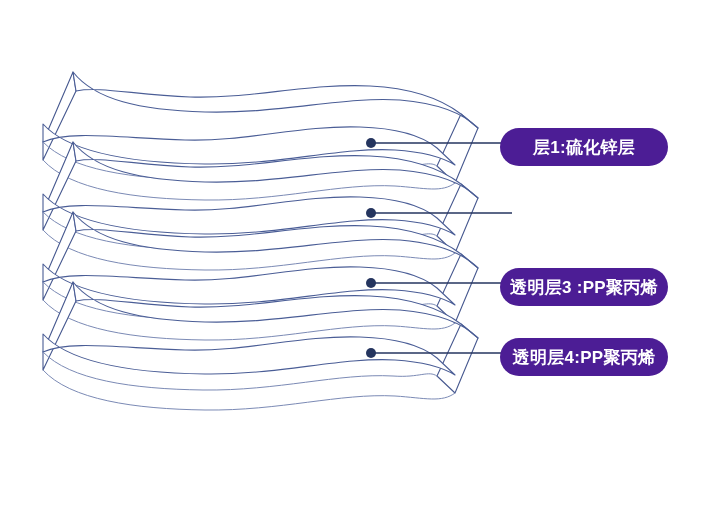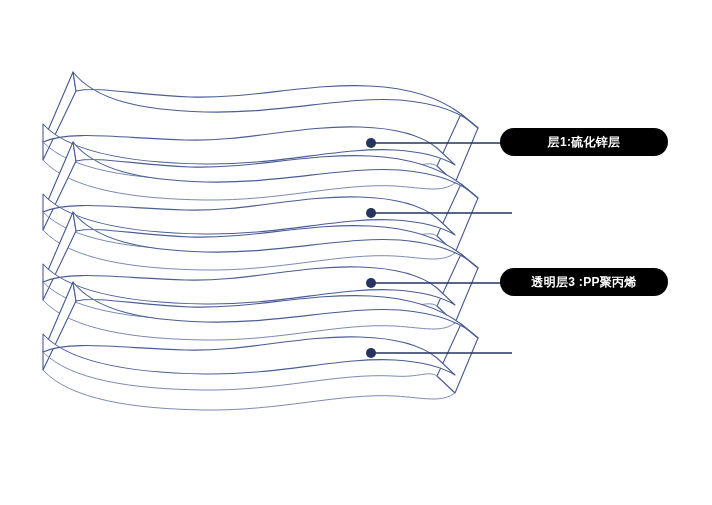--- a/index.html
+++ b/index.html
@@ -52,28 +52,28 @@
   .connector-line {
     stroke: #25355f;
     stroke-width: 1.4;
   }
   .connector-dot {
     fill: #25355f;
   }
   .label-pill {
     position: absolute;
     box-sizing: border-box;
-    height: 28px;
+    height: 38px;
     border-radius: 19px;
-    background: #000000;
+    background: #4c1d95;
     color: #ffffff;
     display: flex;
     align-items: center;
     justify-content: center;
-    font-size: 12px;
+    font-size: 17px;
     font-weight: bold;
     letter-spacing: 0.3px;
     white-space: nowrap;
     user-select: none;
   }
   #pill-0 { left: 500px; top: 128px; width: 168px; }
   #pill-1 { left: 500px; top: 198px; width: 168px; }
   #pill-2 { left: 500px; top: 268px; width: 168px; text-align: center; }
   #pill-3 { left: 500px; top: 338px; width: 168px; }
 </style>
@@ -221,14 +221,15 @@
       <circle class="connector-dot" cx="371" cy="283" r="5"></circle>
     </g>
     <g>
       <line class="connector-line" x1="371" y1="353" x2="512" y2="353"></line>
       <circle class="connector-dot" cx="371" cy="353" r="5"></circle>
     </g>
   </svg>
 
   <div class="label-pill" id="pill-0">层1:硫化锌层</div>
   <div class="label-pill" id="pill-2">透明层3 :PP聚丙烯</div>
+  <div class="label-pill" id="pill-3">透明层4:PP聚丙烯</div>
 
 </div>
 
 </body></html>

